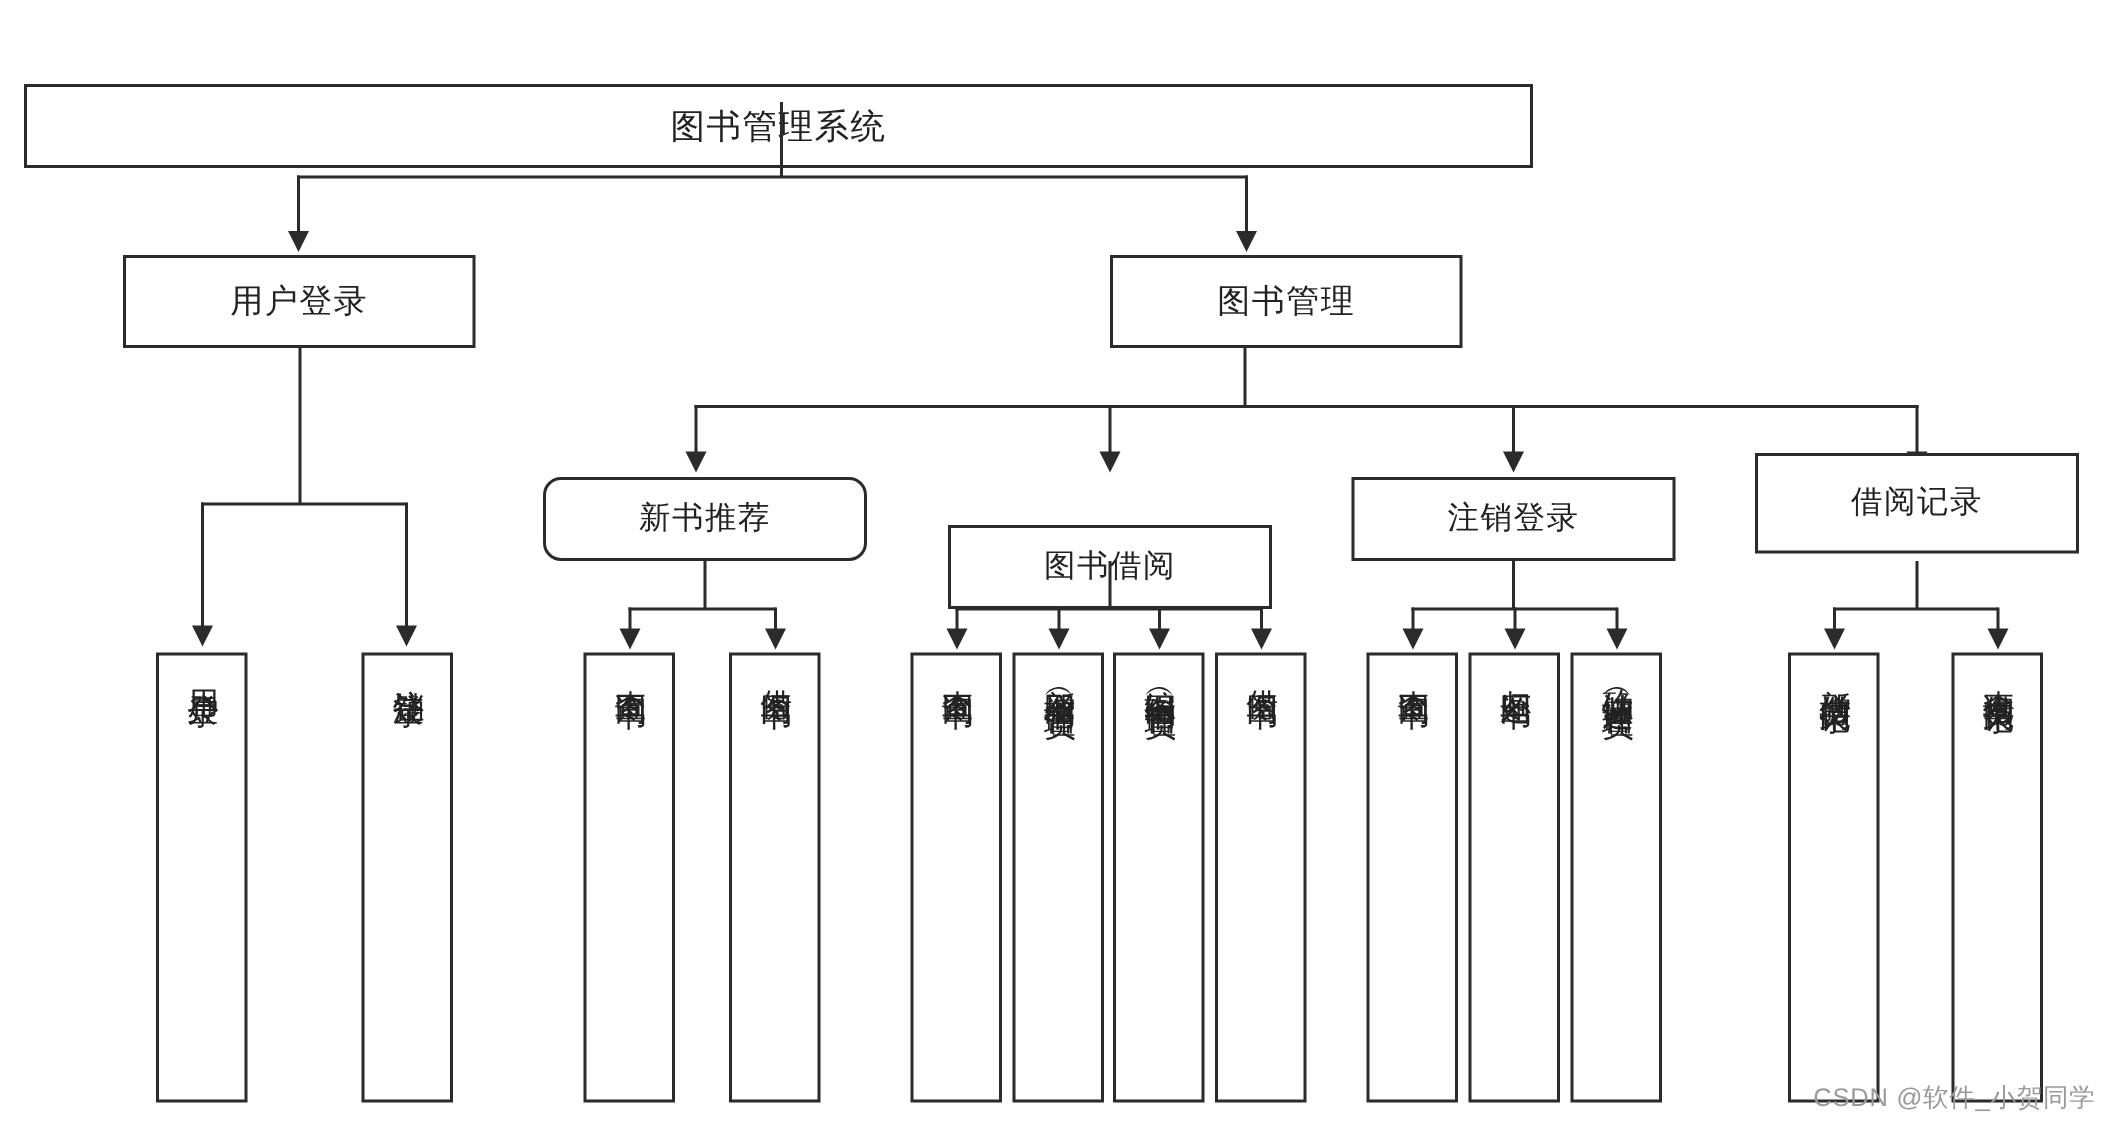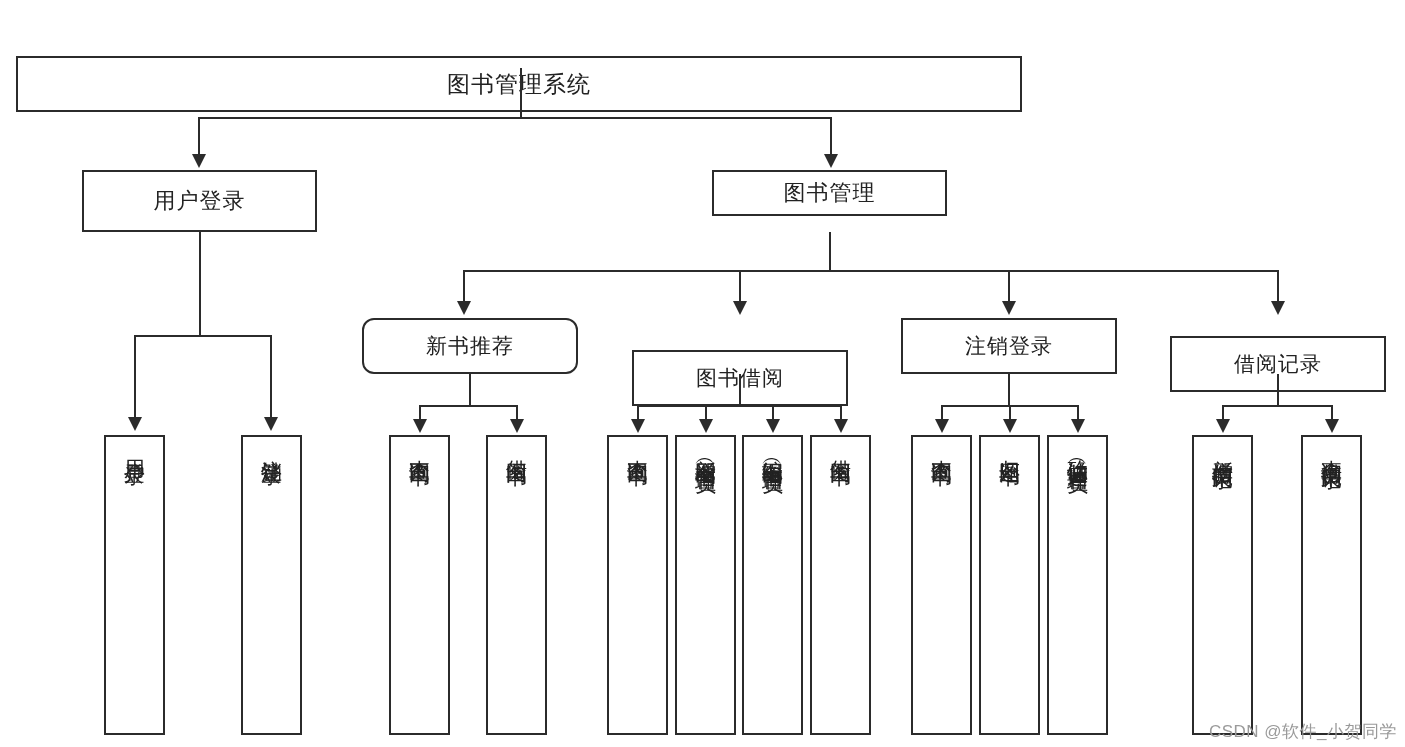--- a/index.html
+++ b/index.html
@@ -101,21 +101,21 @@
 
   <div class="vline" style="left:198px; top:117px; height:38px;"></div>
   <div class="arrow" style="left:192px; top:154px;"></div>
   <div class="vline" style="left:830px; top:117px; height:38px;"></div>
   <div class="arrow" style="left:824px; top:154px;"></div>
 
   <div class="node level2" style="left:82px; top:170px; width:235px; height:62px;">
     <span class="label">用户登录</span>
   </div>
 
-  <div class="node level2" style="left:712px; top:170px; width:235px; height:46px;">
+  <div class="node level2" style="left:740px; top:170px; width:235px; height:62px;">
     <span class="label">图书管理</span>
   </div>
 
   <div class="vline" style="left:199px; top:232px; height:104px;"></div>
   <div class="hline" style="left:134px; top:335px; width:137px;"></div>
   <div class="vline" style="left:134px; top:335px; height:83px;"></div>
   <div class="arrow" style="left:128px; top:417px;"></div>
   <div class="vline" style="left:270px; top:335px; height:83px;"></div>
   <div class="arrow" style="left:264px; top:417px;"></div>
 
@@ -139,21 +139,21 @@
   </div>
 
   <div class="node level3" style="left:632px; top:318px; width:216px; height:56px;margin-top:32px;">
     <span class="label">图书借阅</span>
   </div>
 
   <div class="node level3" style="left:901px; top:318px; width:216px; height:56px;">
     <span class="label">注销登录</span>
   </div>
 
-  <div class="node level3" style="left:1170px; top:336px; width:216px; height:56px;">
+  <div class="node level3" style="left:1170px; top:302px; width:216px; height:67px;">
     <span class="label">借阅记录</span>
   </div>
 
   <div class="vline" style="left:469px; top:374px; height:32px;"></div>
   <div class="hline" style="left:419px; top:405px; width:98px;"></div>
   <div class="vline" style="left:419px; top:405px; height:15px;"></div>
   <div class="arrow" style="left:413px; top:419px;"></div>
   <div class="vline" style="left:516px; top:405px; height:15px;"></div>
   <div class="arrow" style="left:510px; top:419px;"></div>
 

